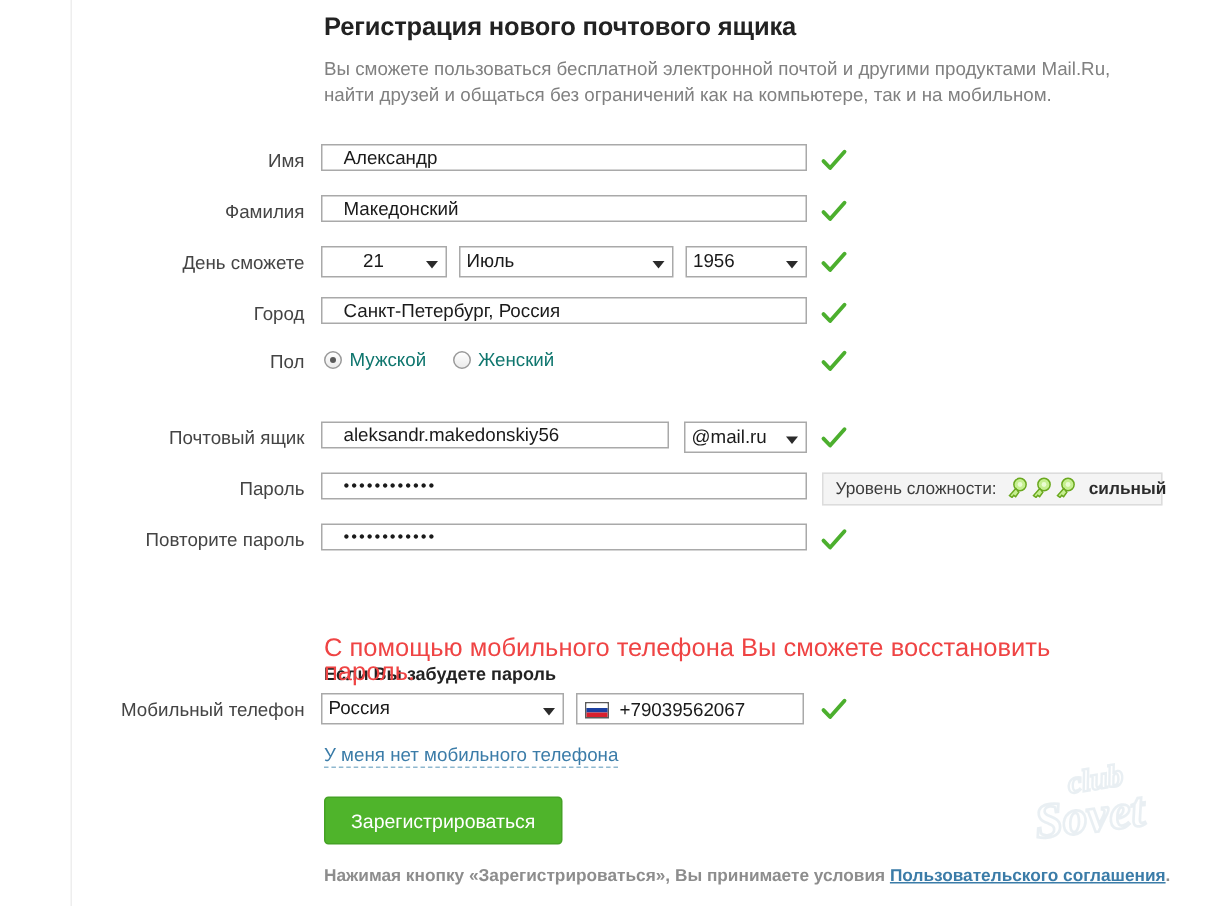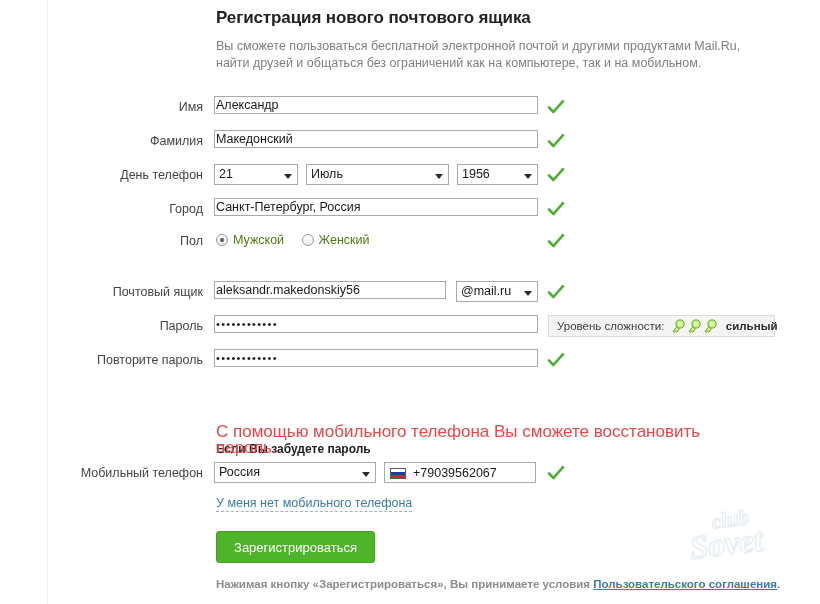--- a/index.html
+++ b/index.html
@@ -66,21 +66,21 @@
 
   
   .inp {
     position: absolute;
     height: 18px;
     border: 1px solid #a9a9a9;
     background: #ffffff;
     font-family: "Liberation Sans", "DejaVu Sans", sans-serif;
     font-size: 12.5px;
     color: #1a1a1a;
-    padding: 0 1px;
+    padding: 0 14px;
     line-height: 19px;
     outline: none;
     border-radius: 0;
   }
   .inp.pw { letter-spacing: 1.3px; font-size: 11px; }
 
   
   .sel {
     position: absolute;
     height: 21px;
@@ -106,21 +106,21 @@
   .check {
     position: absolute;
     width: 18px; height: 18px;
   }
   .check svg { display: block; }
 
   
   .radio-wrap {
     position: absolute;
     font-size: 12.5px;
-    color: #4d7c0f;
+    color: #0f766e;
     line-height: 20px;
     white-space: nowrap;
   }
   .radio {
     display: inline-block;
     width: 12px; height: 12px;
     border-radius: 50%;
     border: 1px solid #9a9a9a;
     background: linear-gradient(#ffffff, #ebebeb);
     vertical-align: -2px;
@@ -259,22 +259,22 @@
     <div class="lbl">Фамилия</div>
     <input class="inp" style="left: 214px; width: 324px;" type="text" value="Македонский">
     <span class="check" style="left:547px; top:2px;">
       <svg width="18" height="18" viewBox="0 0 18 18">
           <path d="M2 9.4 L6.4 14 L16 3.2" fill="none" stroke="#4caf2e" stroke-width="2.6" stroke-linecap="round" stroke-linejoin="round"></path>
         </svg>
     </span>
   </div>
 
   <div class="row" style="top:164px;">
-    <div class="lbl">День телефон</div>
-    <div class="sel" style="left:214px; width:84px;">
+    <div class="lbl">День сможете</div>
+    <div class="sel" style="left:214px; width:84px;text-align:center;">
       <span>21</span>
       <span class="caret"></span>
     </div>
     <div class="sel" style="left:306px; width:143px;">
       <span>Июль</span>
       <span class="caret"></span>
     </div>
     <div class="sel" style="left:457px; width:81px;">
       <span>1956</span>
       <span class="caret"></span>

